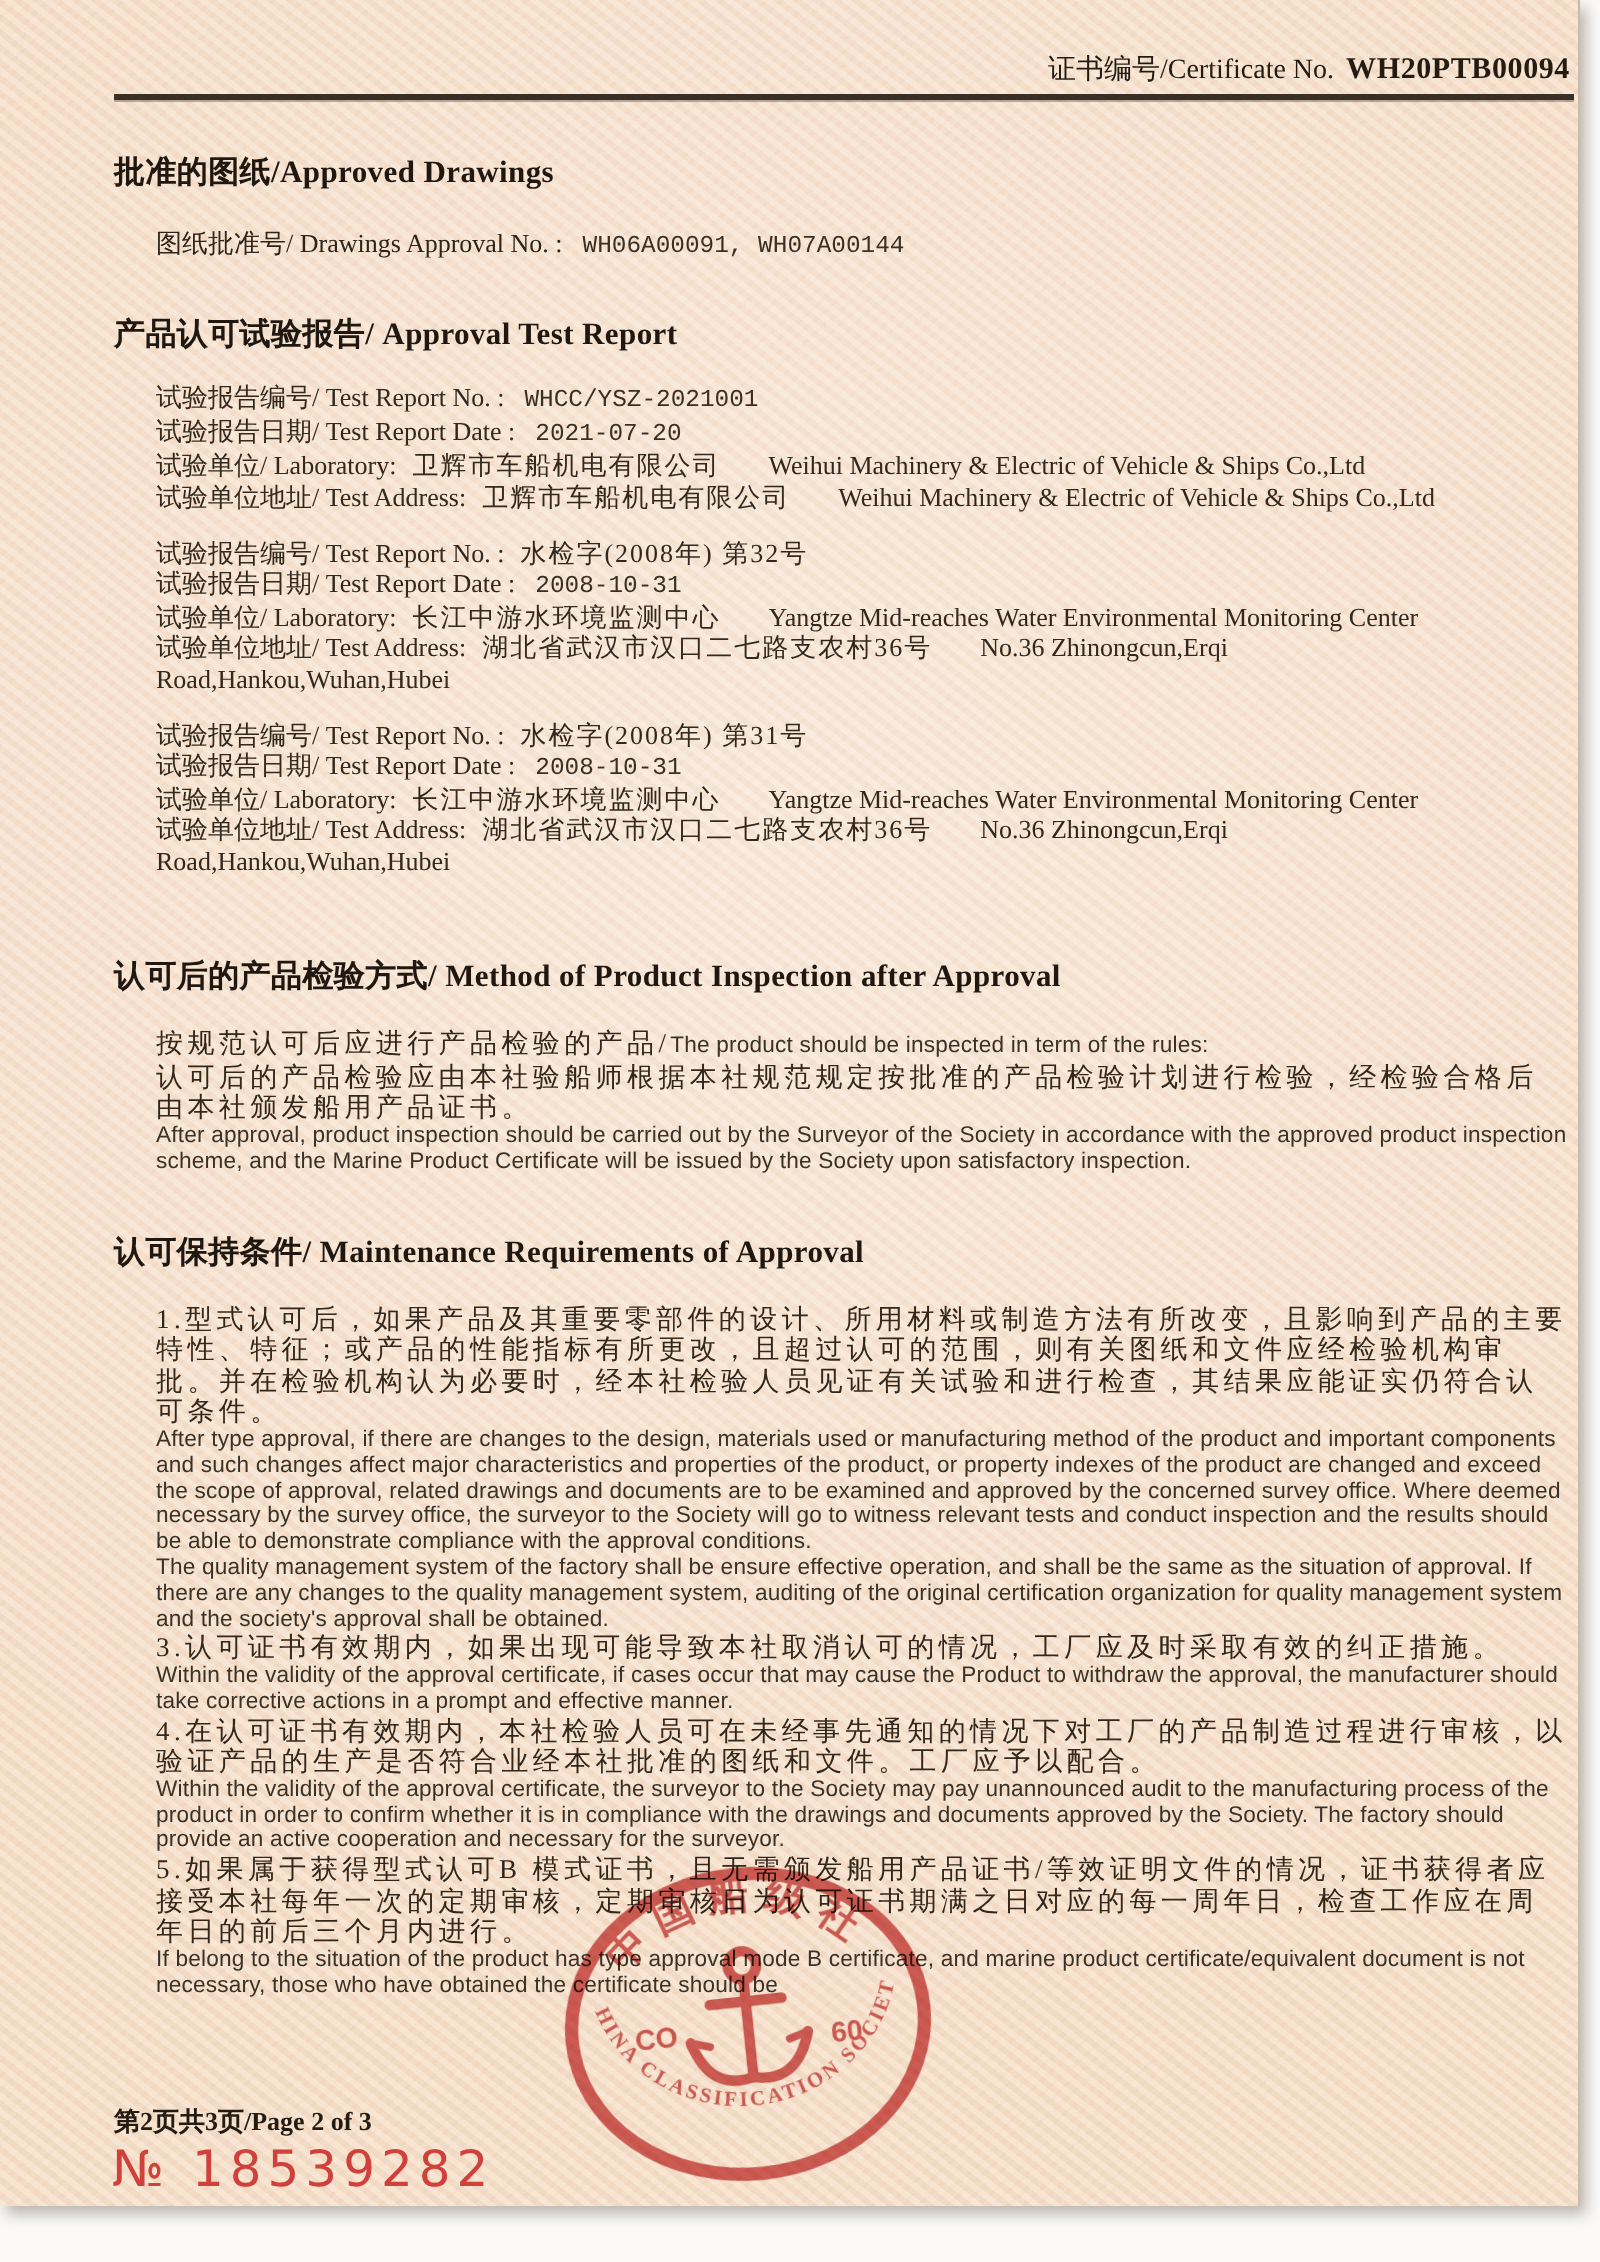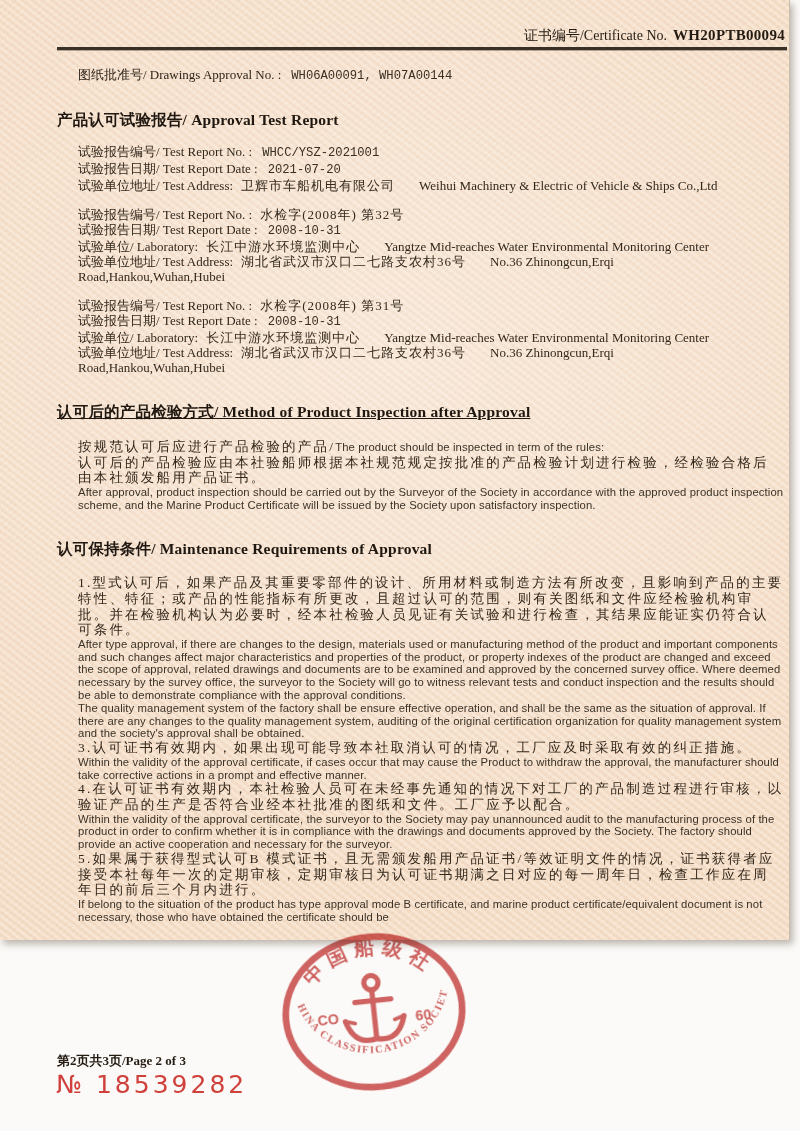--- a/index.html
+++ b/index.html
@@ -1,38 +1,38 @@
 <!DOCTYPE html>
 <html><head>
 <meta charset="utf-8">
 <style>
   * { margin:0; padding:0; box-sizing:border-box; }
   html,body { width:800px; height:1131px; background:#fbfaf8; overflow:hidden;
               font-family:"Liberation Serif", serif; }
   .paper {
-    position:absolute; left:0; top:0; width:790px; height:940px;
+    position:absolute; left:0; top:0; width:790px; height:1103px;
     background:
       radial-gradient(120% 90% at 50% 38%, rgba(255,255,255,0.28), rgba(0,0,0,0) 62%),
       repeating-linear-gradient(38deg, rgba(255,240,226,0.45) 0 3px, rgba(0,0,0,0) 3px 6px),
       repeating-linear-gradient(-42deg, rgba(214,178,150,0.10) 0 2px, rgba(0,0,0,0) 2px 5px),
       #f3dcc6;
     box-shadow: 3px 4px 7px rgba(110,95,85,0.45);
     border-right:1px solid #cdbba9;
     color:#2e2418;
   }
   .content { position:absolute; left:57px; top:0; width:730px; padding-top:27px; }
 
   .cert-line { text-align:right; font-size:14px; line-height:17px; color:#241c12; padding-right:2px; }
   .cert-line .cert-no { font-weight:bold; font-size:15px; margin-left:6px; letter-spacing:0.3px; }
   .rule { height:3px; background:#3a2f24; margin-top:3px; box-shadow:0 1px 0 rgba(58,47,36,.35); }
 
   .hd { font-size:15.5px; font-weight:bold; color:#201810; letter-spacing:0.2px; }
   .hd1 { margin-top:26px; }
   .hd2 { margin-top:26px; }
-  .hd3 { margin-top:26px;text-decoration:underline; }
+  .hd3 { margin-top:40px; }
   .hd4 { margin-top:28px; }
 
   .body-block { margin-left:21px; width:706px; }
   .drawings-line { margin-top:17px; font-size:13px; line-height:16px; }
 
   .report { margin-top:13px; }
   .report p { font-size:13px; line-height:15.2px; color:#33281c; }
   .val     { margin-left:10px; }
   .valcn   { margin-left:8px; letter-spacing:1px; }
   .val-en  { margin-left:24px; }
@@ -56,29 +56,31 @@
 <body>
 
 <div class="paper">
   <div class="content">
 
     <div class="cert-line">
       <span>证书编号/Certificate No.</span><span class="cert-no">WH20PTB00094</span>
     </div>
     <div class="rule"></div>
 
+    <div class="hd hd1">批准的图纸/Approved Drawings</div>
     <div class="body-block drawings-line">
       <span>图纸批准号/ Drawings Approval No. :</span><span class="mono val">WH06A00091, WH07A00144</span>
     </div>
 
     <div class="hd hd2">产品认可试验报告/ Approval Test Report</div>
 
     <div class="body-block report">
       <p><span>试验报告编号/ Test Report No. :</span><span class="mono val">WHCC/YSZ-2021001</span></p>
       <p><span>试验报告日期/ Test Report Date :</span><span class="mono val">2021-07-20</span></p>
+      <p><span>试验单位/ Laboratory:</span><span class="valcn">卫辉市车船机电有限公司</span><span class="val-en">Weihui Machinery &amp; Electric of Vehicle &amp; Ships Co.,Ltd</span></p>
       <p><span>试验单位地址/ Test Address:</span><span class="valcn">卫辉市车船机电有限公司</span><span class="val-en">Weihui Machinery &amp; Electric of Vehicle &amp; Ships Co.,Ltd</span></p>
     </div>
 
     <div class="body-block report">
       <p><span>试验报告编号/ Test Report No. :</span><span class="valcn">水检字(2008年) 第32号</span></p>
       <p><span>试验报告日期/ Test Report Date :</span><span class="mono val">2008-10-31</span></p>
       <p><span>试验单位/ Laboratory:</span><span class="valcn">长江中游水环境监测中心</span><span class="val-en">Yangtze Mid-reaches Water Environmental Monitoring Center</span></p>
       <p><span>试验单位地址/ Test Address:</span><span class="valcn">湖北省武汉市汉口二七路支农村36号</span><span class="val-en">No.36 Zhinongcun,Erqi</span></p>
       <p><span>Road,Hankou,Wuhan,Hubei</span></p>
     </div>

